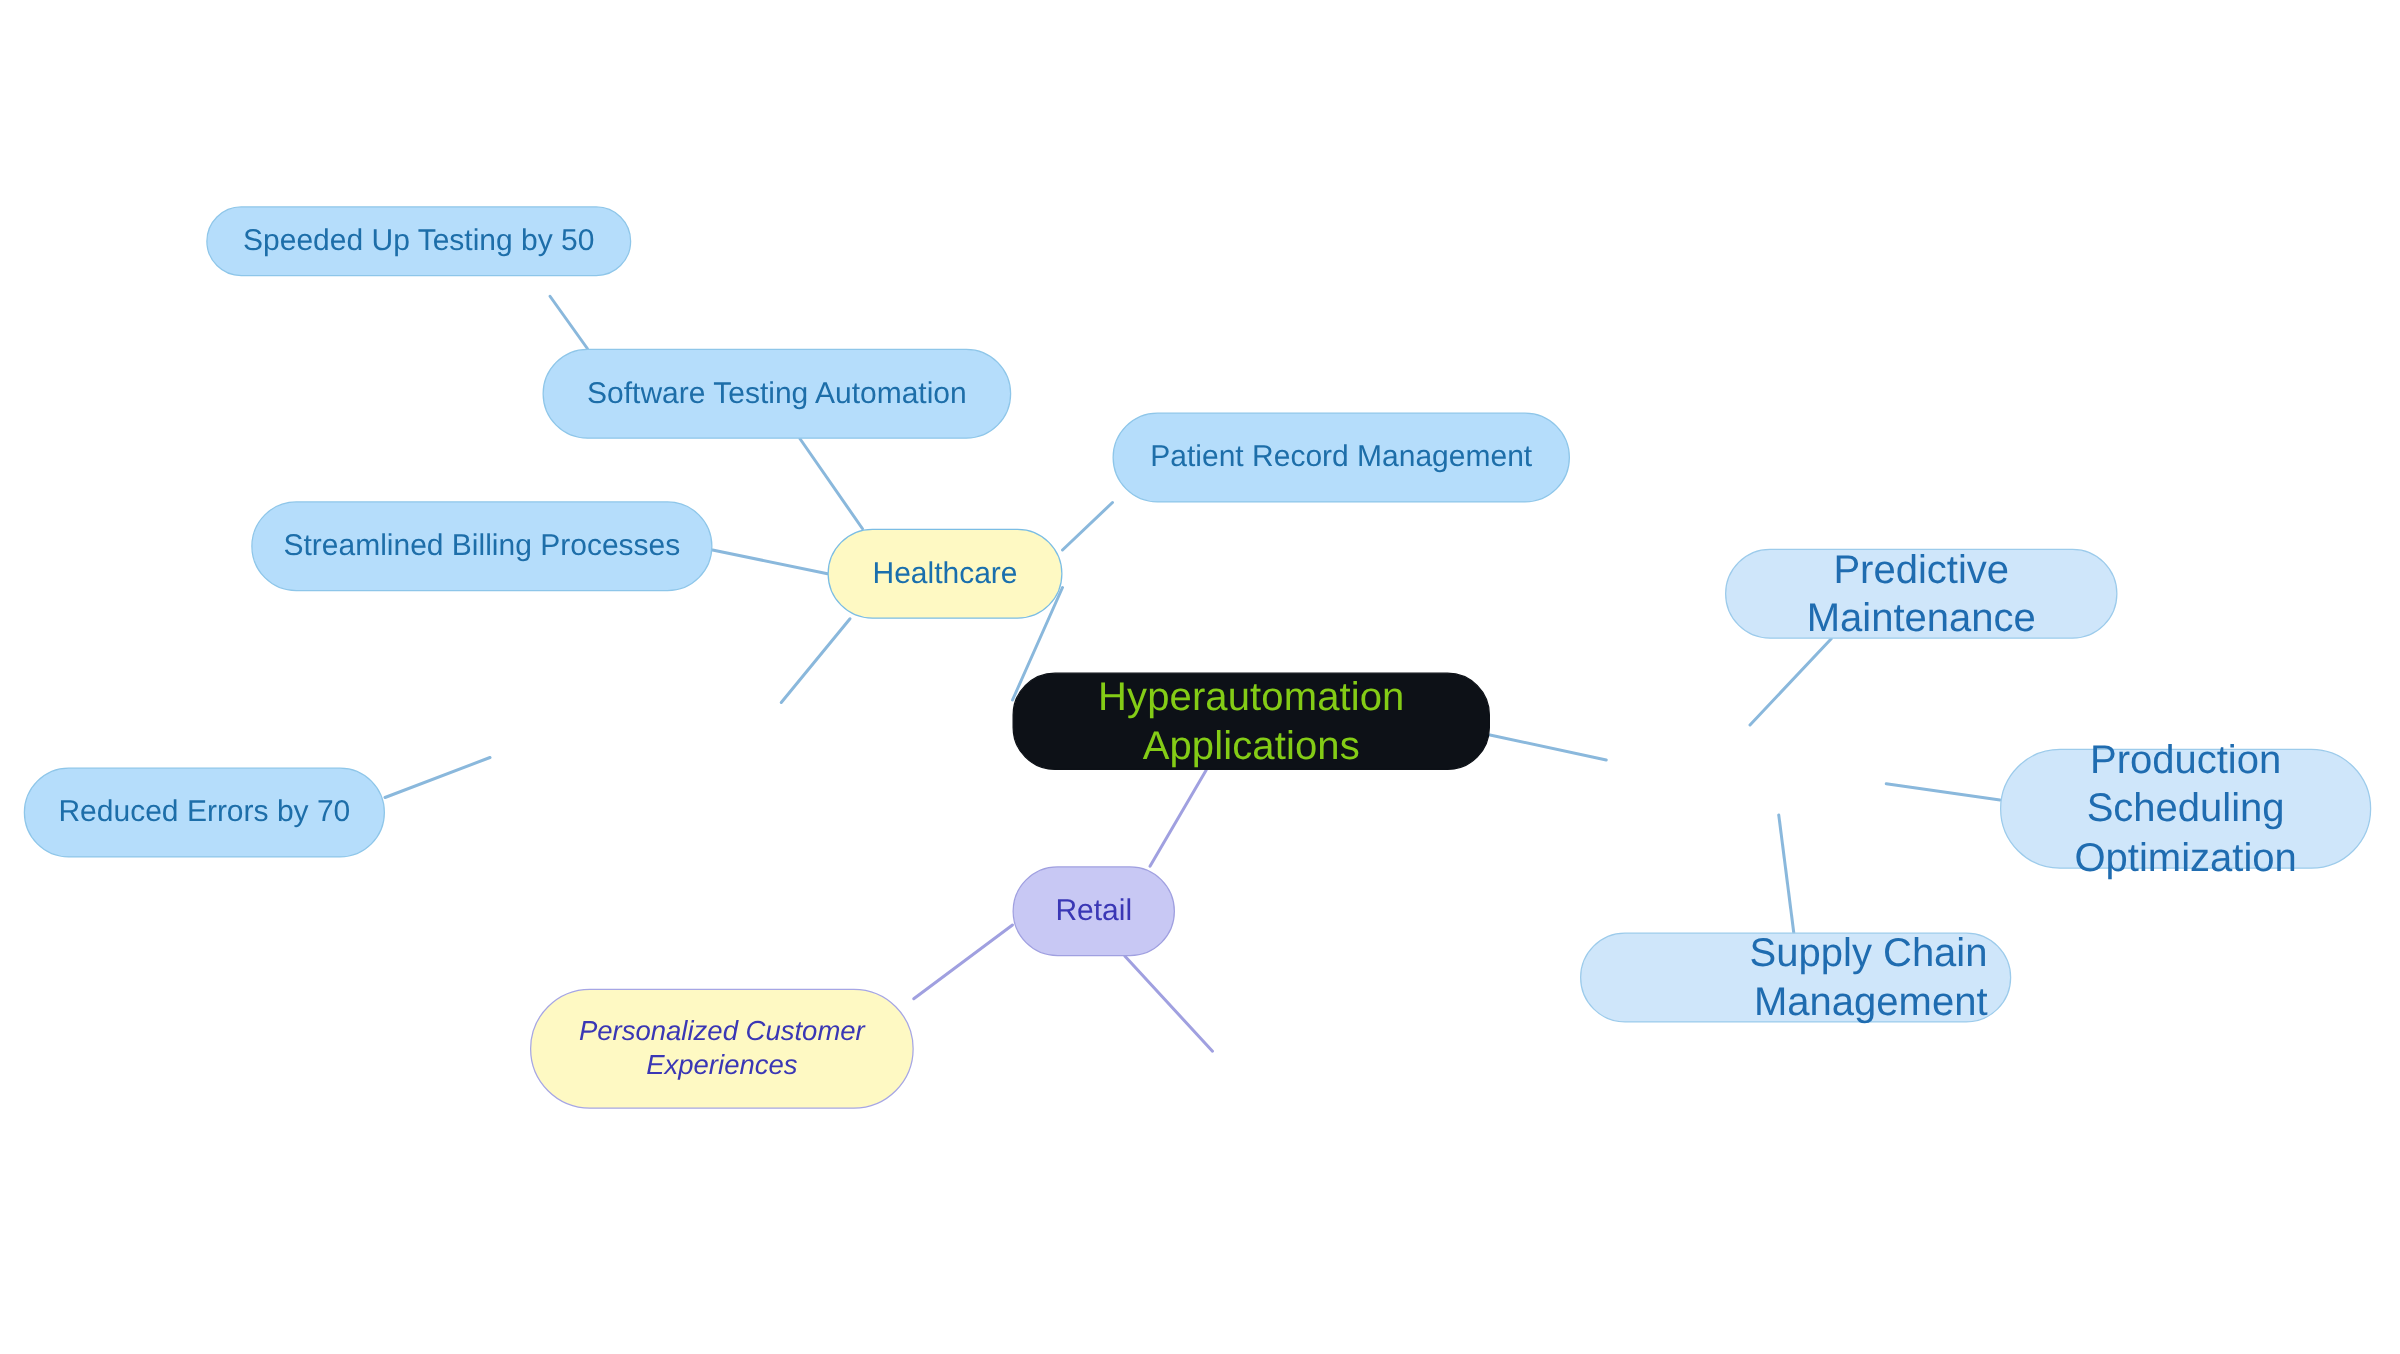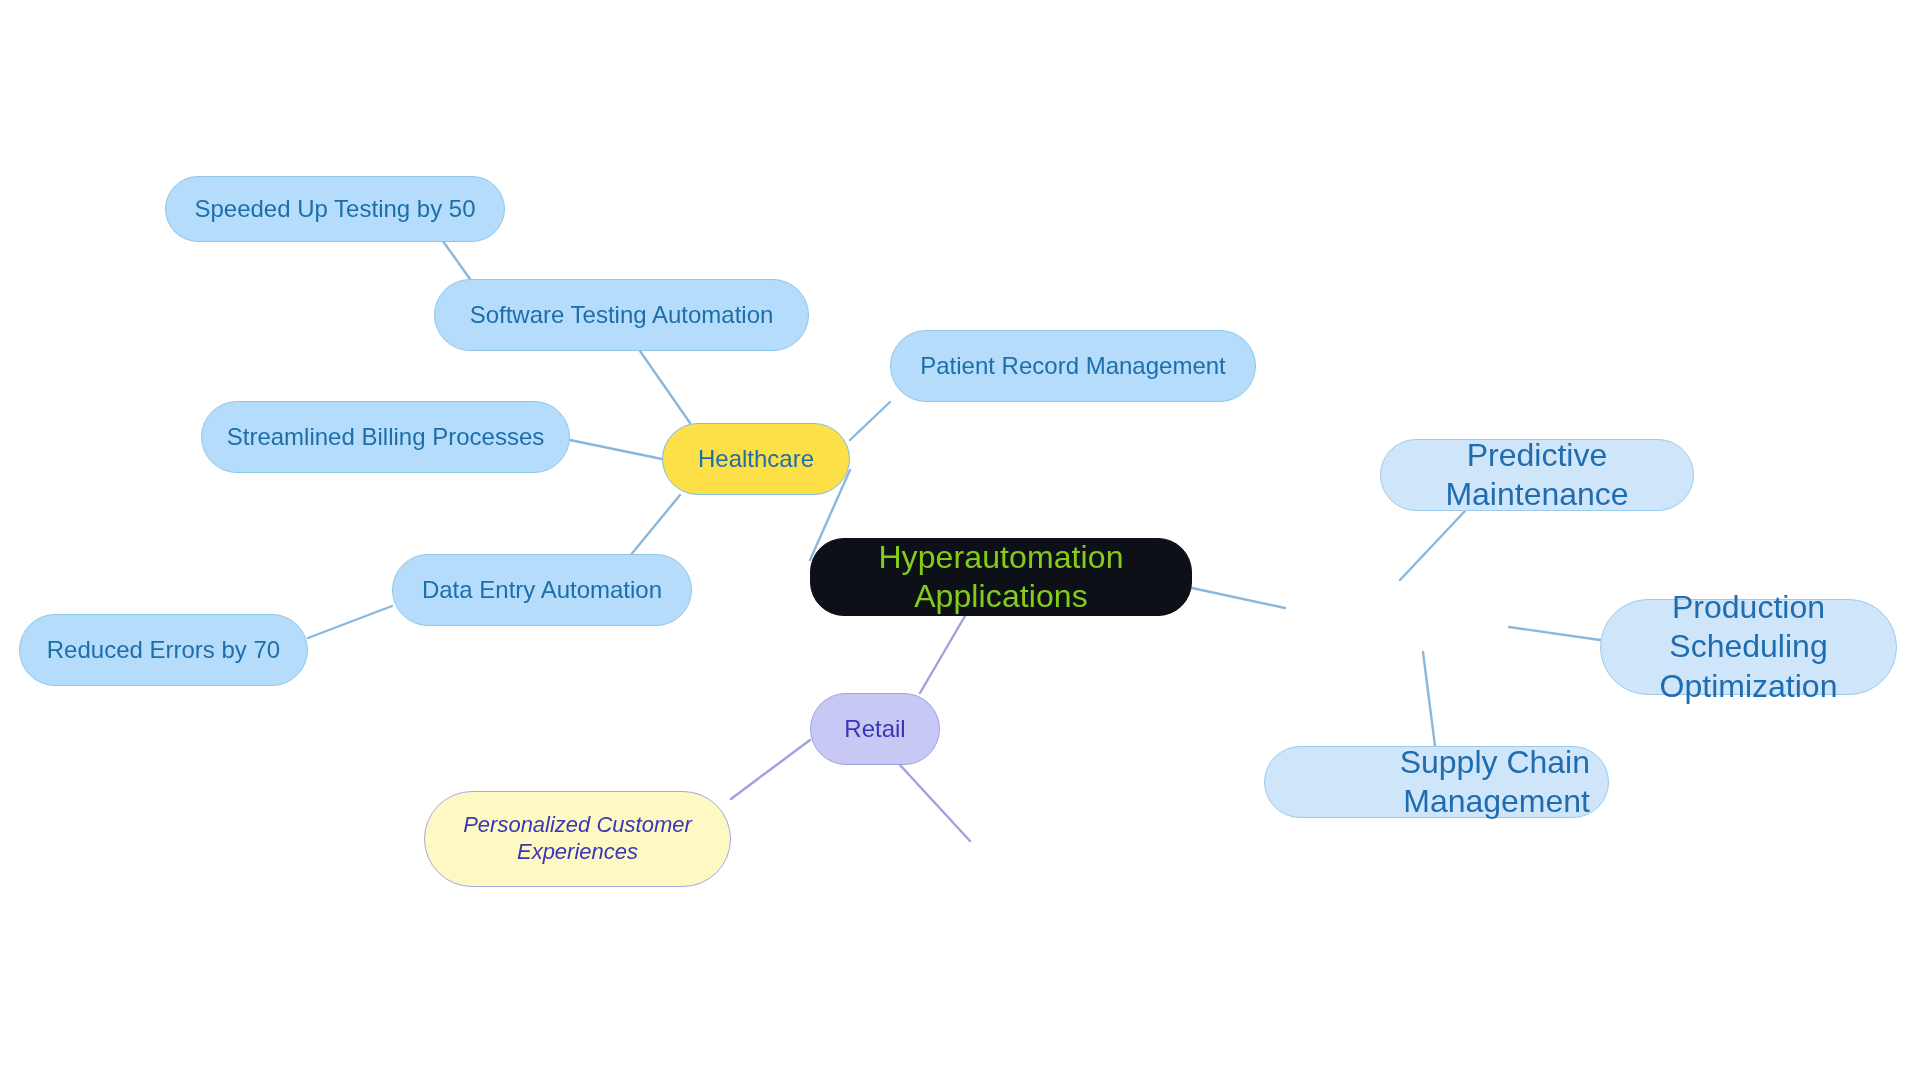--- a/index.html
+++ b/index.html
@@ -40,21 +40,21 @@
   }
   .node.root {
     border-radius: 34px;
     background: #0d1117;
     color: #84cc16;
     border: 1px solid #0d1117;
     font-size: 32px;
     letter-spacing: 0.1px;
   }
   .node.branch-health {
-    background: #fde047;
+    background: #fef9c3;
     border: 1.4px solid #7bbde4;
     color: #1a6fad;
     font-size: 24px;
   }
   .node.branch-manu {
     background: #cfe6fa;
     border: 1.4px solid #8fc0e6;
     color: #1f6cb0;
     font-size: 24px;
   }
@@ -109,23 +109,22 @@
   <div class="node root" id="node-root" style="left: 810px; top: 538px; width: 382px; height: 78px;"><span>Hyperautomation Applications</span></div>
 
   <div class="node branch-health" id="node-healthcare" style="left: 662px; top: 423px; width: 188px; height: 72px;"><span>Healthcare</span></div>
 
   <div class="node leaf-blue" id="node-h0" style="left: 890px; top: 330px; width: 366px; height: 72px;"><span>Patient Record Management</span></div>
 
   <div class="node leaf-blue" id="node-h2" style="left: 434px; top: 279px; width: 375px; height: 72px;"><span>Software Testing Automation</span></div>
 
   <div class="node leaf-blue" id="node-h1" style="left: 201px; top: 401px; width: 369px; height: 72px;"><span>Streamlined Billing Processes</span></div>
 
-  <div class="node leaf-blue" id="node-h2c0" style="left: 165px; top: 176px; width: 340px; height: 66px;"><span>Speeded Up Testing by 50</span></div>
+  <div class="node leaf-blue" id="node-h2c0" style="left: 165px; top: 165px; width: 340px; height: 56px;"><span>Speeded Up Testing by 50</span></div>
 
-  <div class="node leaf-blue" id="node-h3" style="left: 392px; top: 554px; width: 300px; height: 72px;"><span>Data Entry Automation</span></div>
 
   <div class="node leaf-blue" id="node-h3c0" style="left: 19px; top: 614px; width: 289px; height: 72px;"><span>Reduced Errors by 70</span></div>
 
 
   <div class="node leaf-paleblue" id="node-m0" style="left: 1380px; top: 439px; width: 314px; height: 72px;"><span>Predictive Maintenance</span></div>
 
   <div class="node leaf-paleblue" id="node-m1" style="left: 1600px; top: 599px; width: 297px; height: 96px; justify-content: flex-end;"><span>Production Scheduling
 Optimization</span></div>
 
   <div class="node leaf-paleblue" id="node-m2" style="left: 1264px; top: 746px; width: 345px; height: 72px; text-align: right;"><span>Supply Chain Management</span></div>

